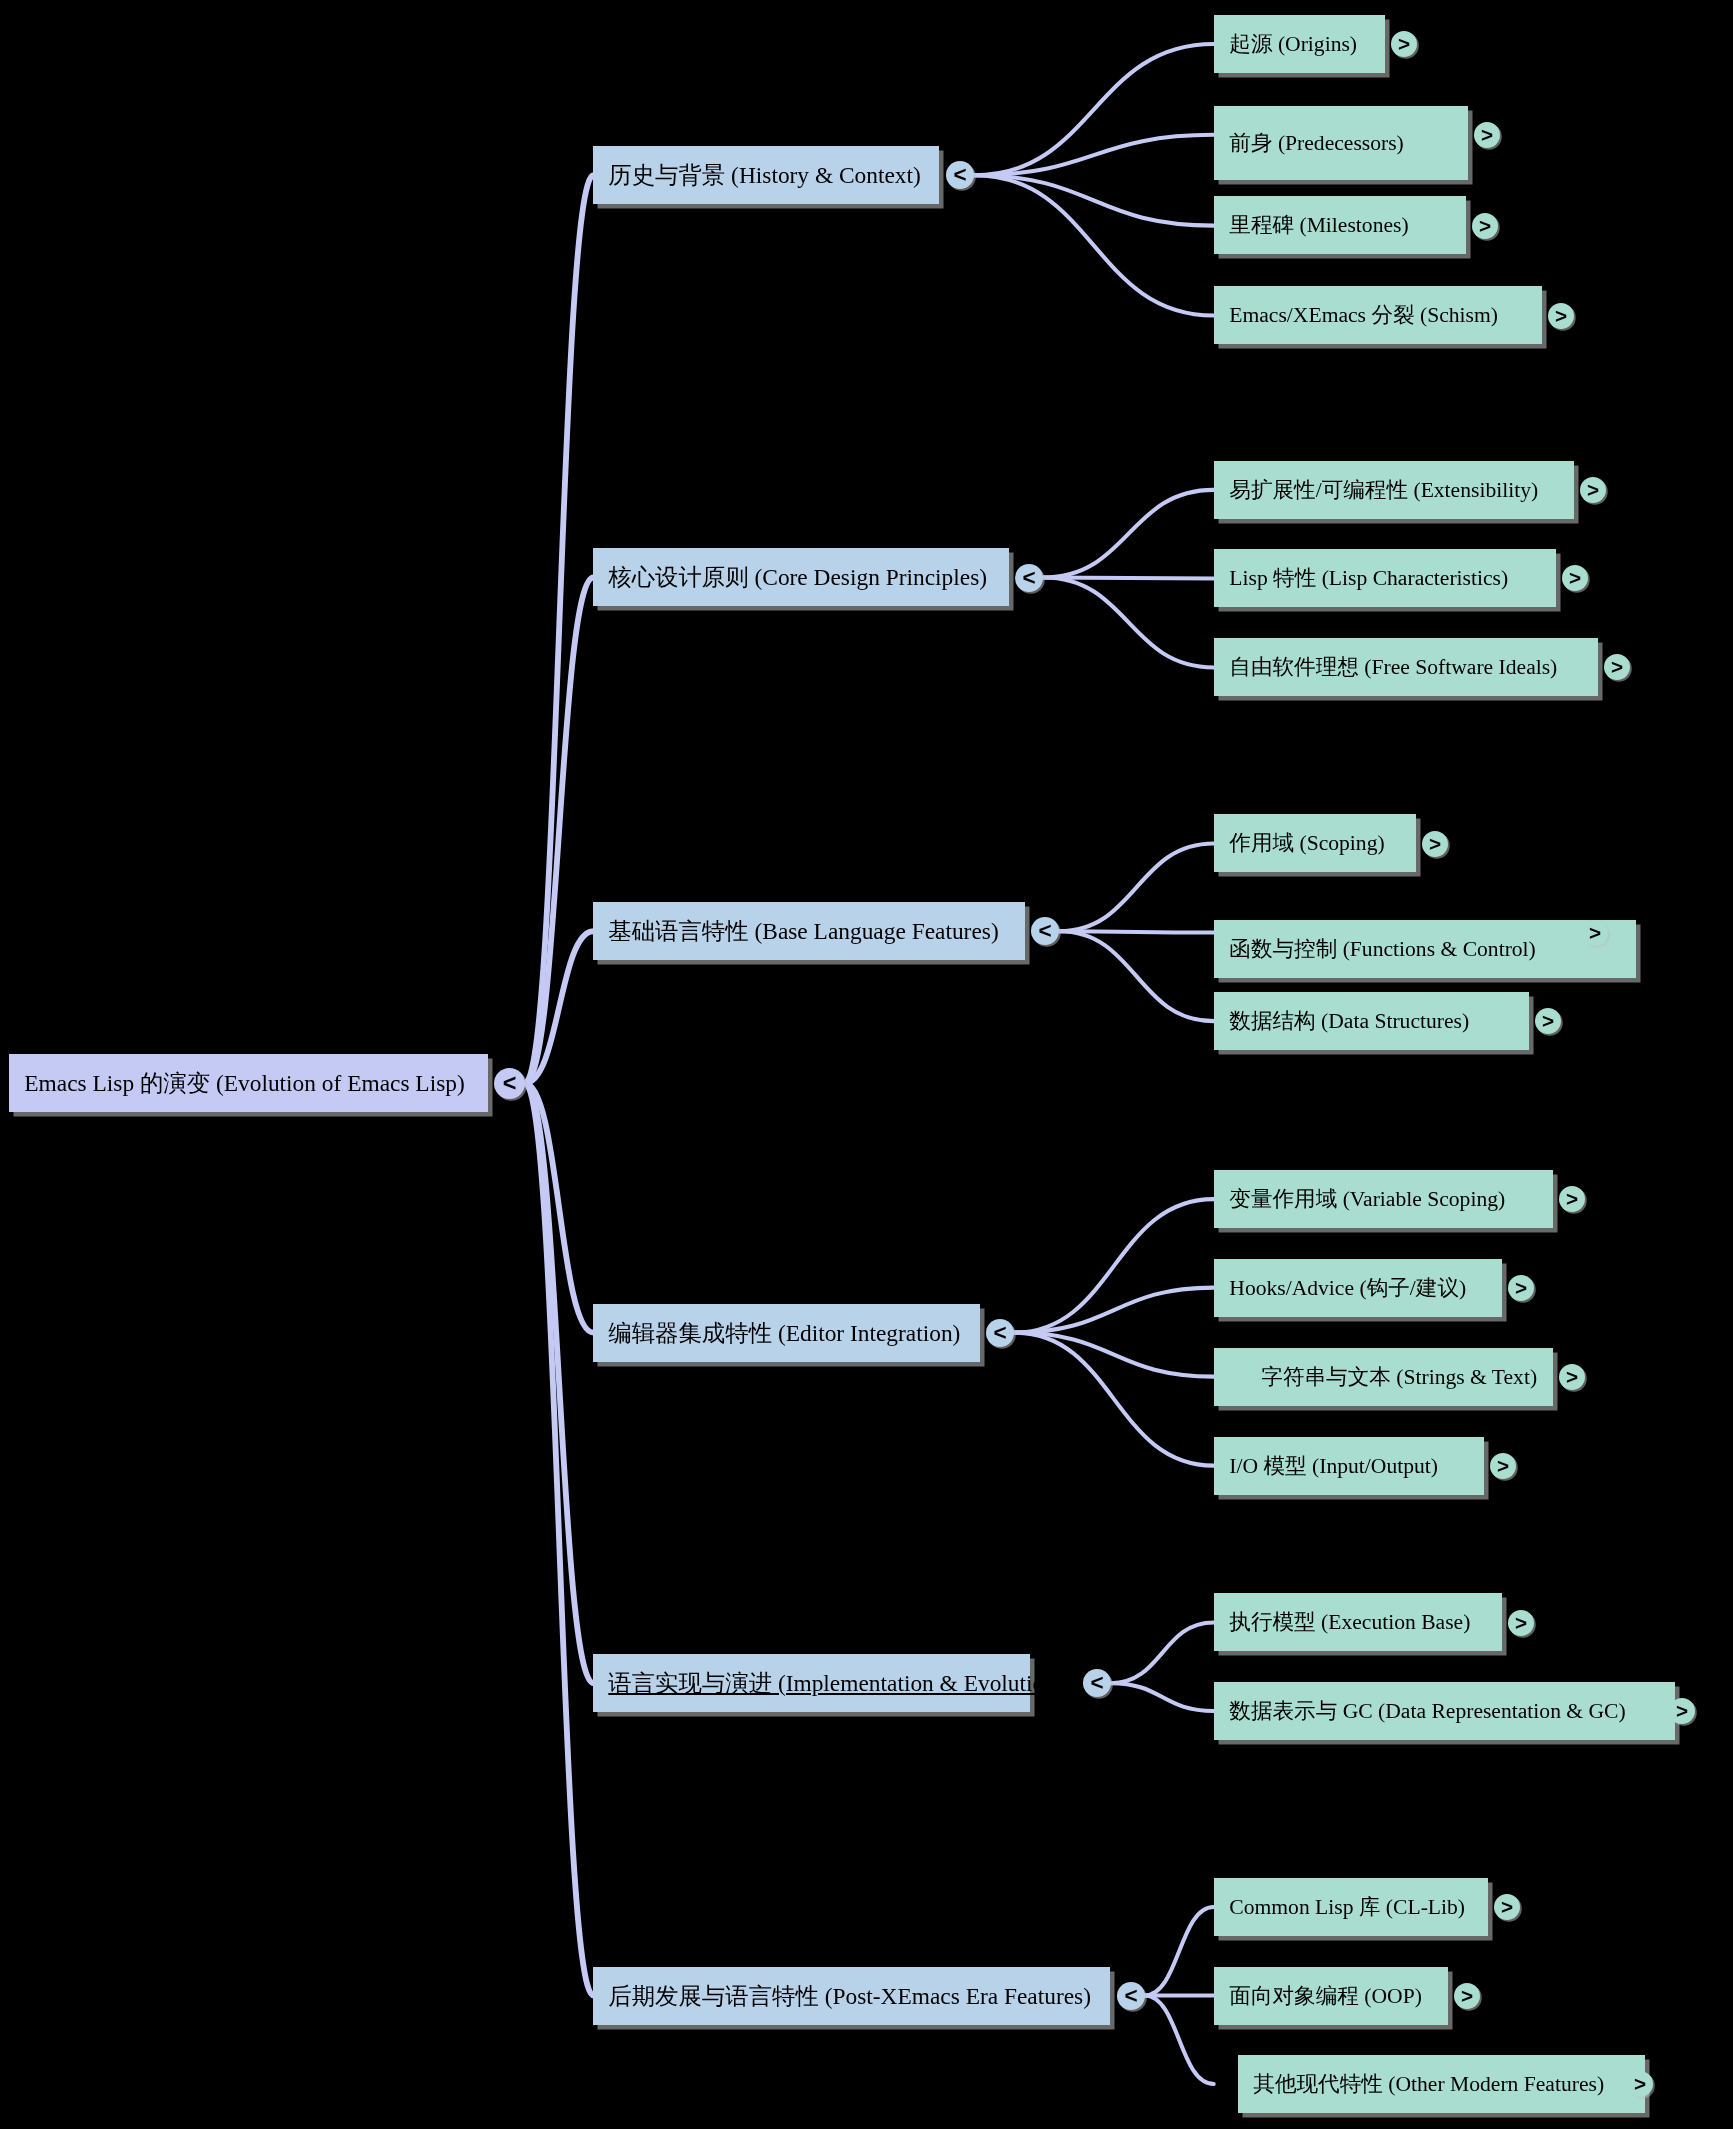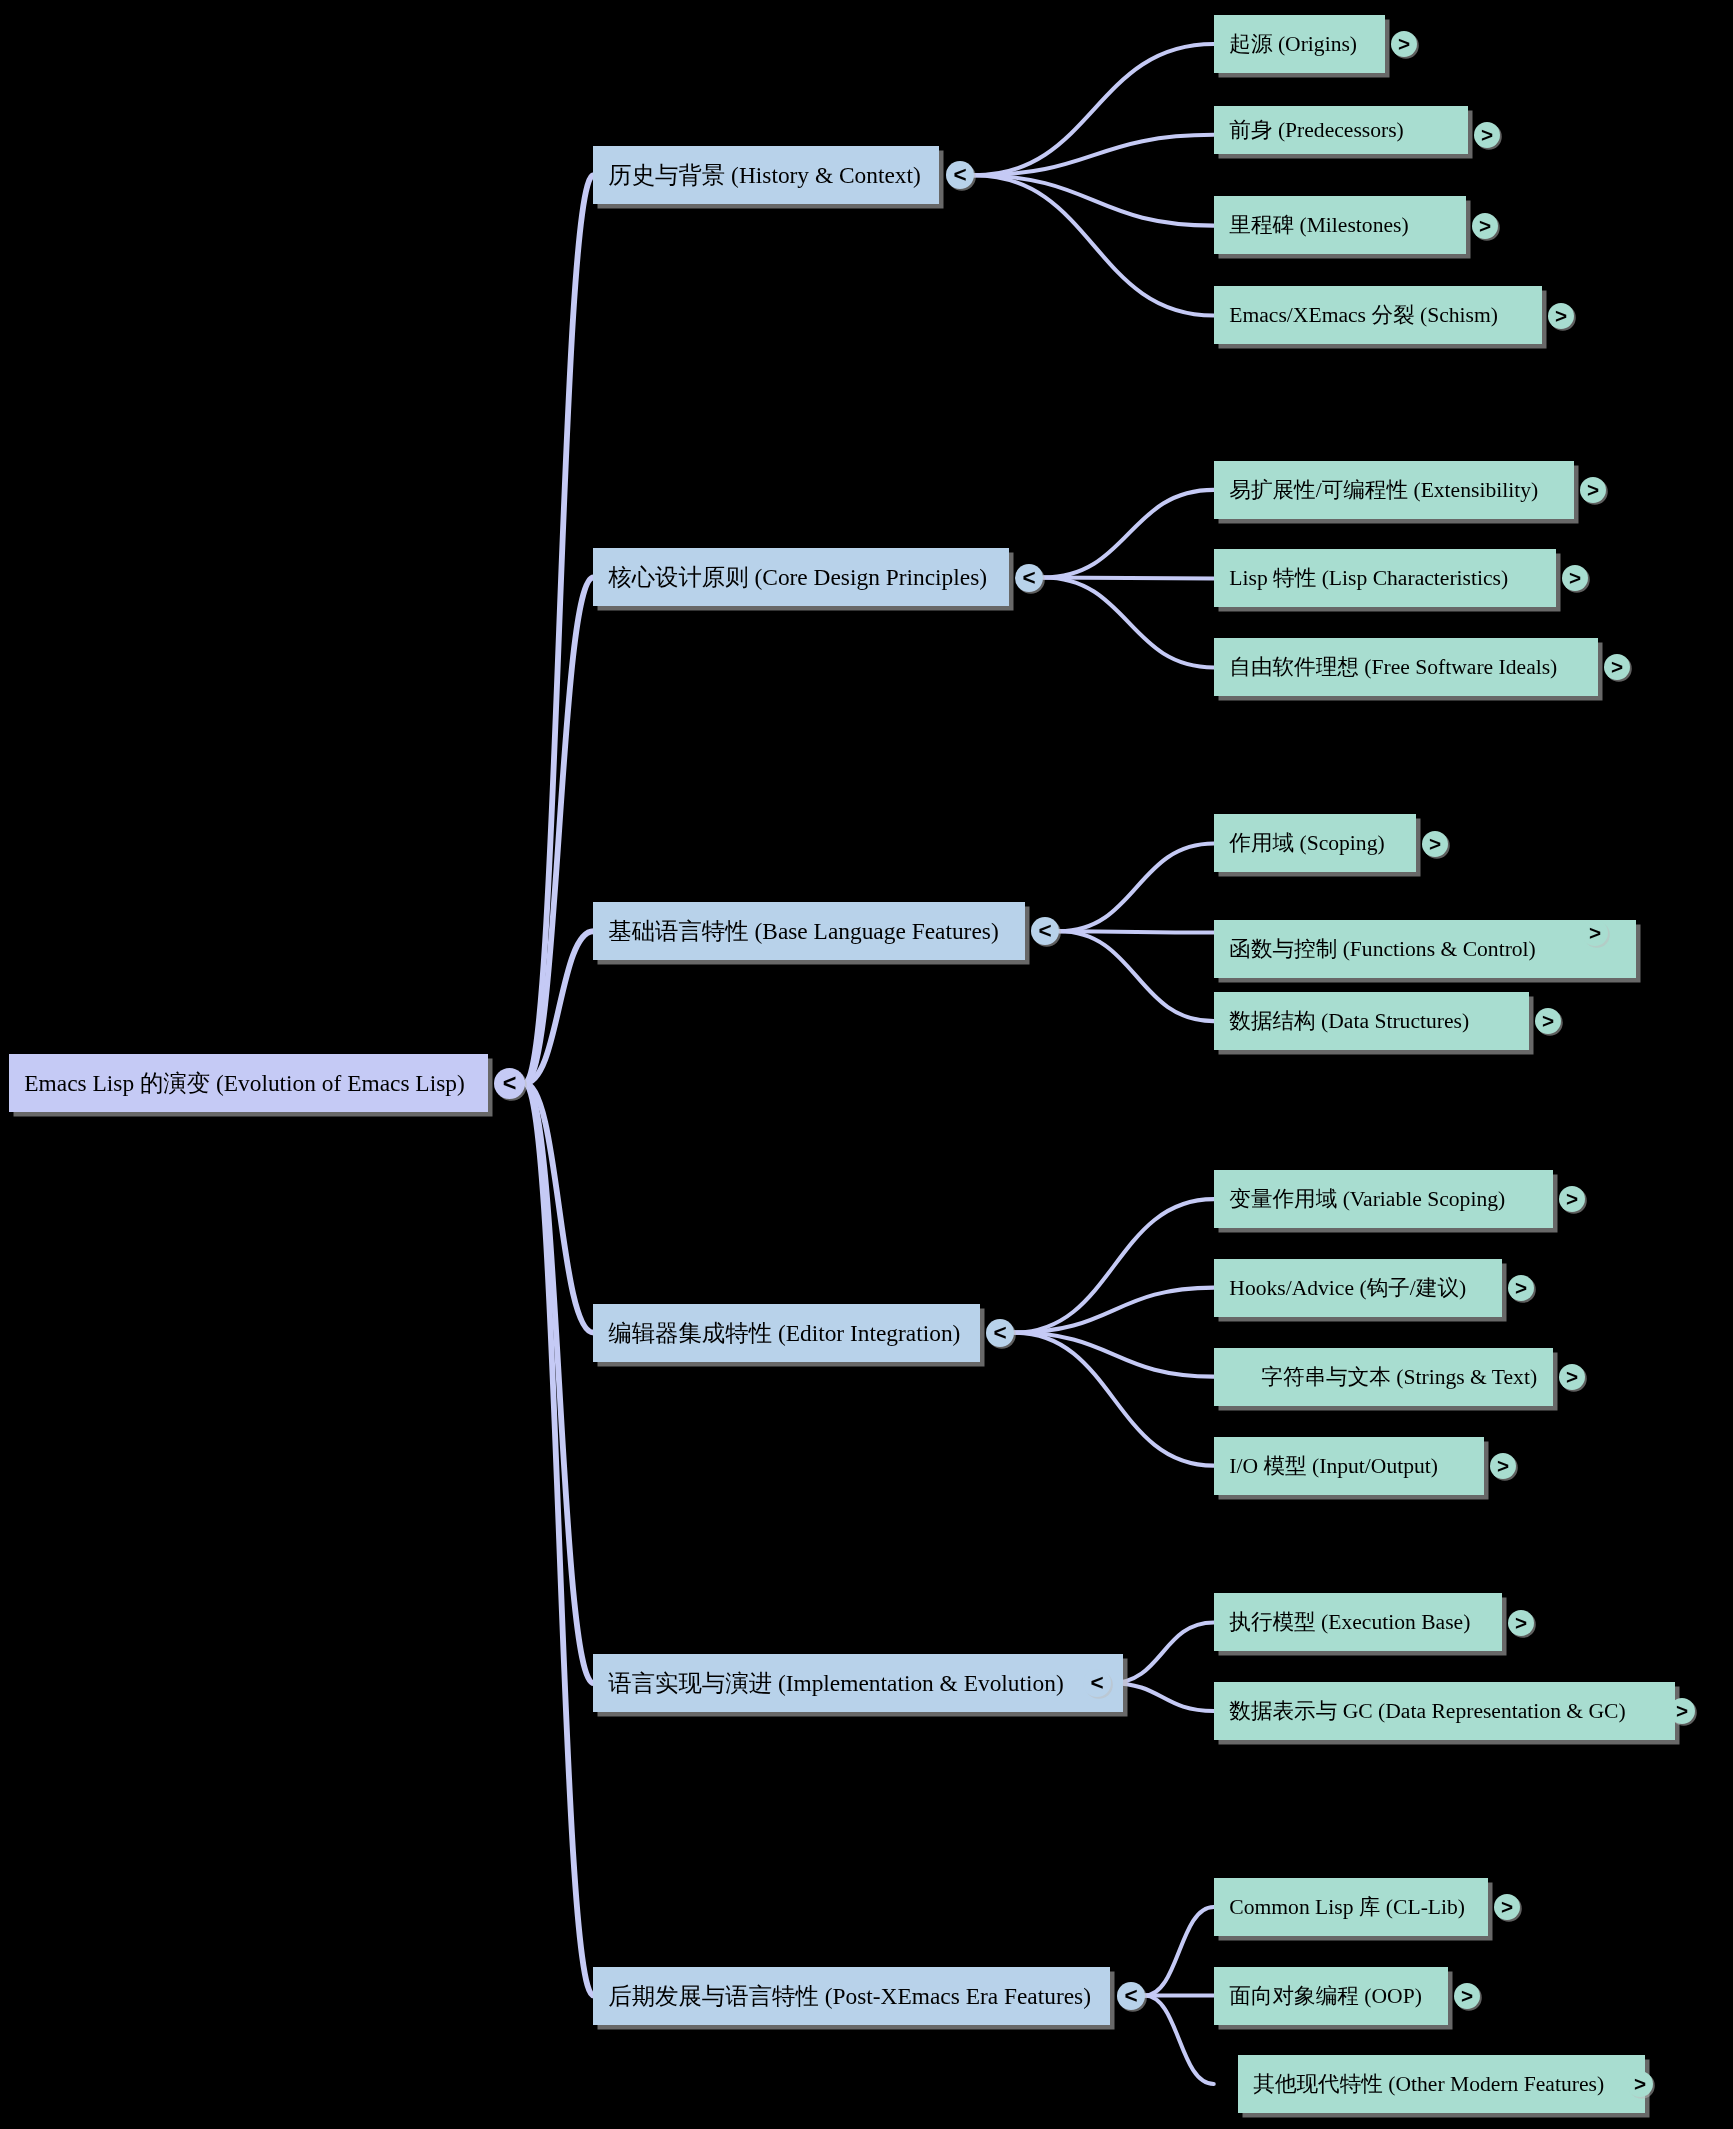--- a/index.html
+++ b/index.html
@@ -117,21 +117,21 @@
       </div>
       <div class="toggle collapse-root" style="left: 494px; top: 1068px;">&lt;</div>
       <div class="node branch" style="left: 593px; top: 146px; width: 346px; height: 58px;">
         <span class="label">历史与背景 (History &amp; Context)</span>
       </div>
       <div class="toggle collapse-branch" style="left: 946px; top: 161px;">&lt;</div>
       <div class="node leaf" style="left: 1214px; top: 15px; width: 171px; height: 58px;">
         <span class="label">起源 (Origins)</span>
       </div>
       <div class="toggle expand-leaf" style="left: 1391px; top: 31px;">&gt;</div>
-      <div class="node leaf" style="left: 1214px; top: 106px; width: 254px; height: 48px;">
+      <div class="node leaf" style="left: 1214px; top: 106px; width: 254px; height: 74px;">
         <span class="label">前身 (Predecessors)</span>
       </div>
       <div class="toggle expand-leaf" style="left: 1474px; top: 122px;">&gt;</div>
       <div class="node leaf" style="left: 1214px; top: 196px; width: 252px; height: 58px;">
         <span class="label">里程碑 (Milestones)</span>
       </div>
       <div class="toggle expand-leaf" style="left: 1472px; top: 213px;">&gt;</div>
       <div class="node leaf" style="left: 1214px; top: 286px; width: 328px; height: 58px;">
         <span class="label">Emacs/XEmacs 分裂 (Schism)</span>
       </div>
@@ -181,21 +181,21 @@
       </div>
       <div class="toggle expand-leaf" style="left: 1508px; top: 1275px;">&gt;</div>
       <div class="node leaf" style="left: 1214px; top: 1348px; width: 339px; height: 58px; padding-left: 32px;">
         <span class="label">字符串与文本 (Strings &amp; Text)</span>
       </div>
       <div class="toggle expand-leaf" style="left: 1559px; top: 1364px;">&gt;</div>
       <div class="node leaf" style="left: 1214px; top: 1437px; width: 270px; height: 58px;">
         <span class="label">I/O 模型 (Input/Output)</span>
       </div>
       <div class="toggle expand-leaf" style="left: 1490px; top: 1453px;">&gt;</div>
-      <div class="node branch" style="left: 593px; top: 1654px; width: 530px; height: 58px;">
+      <div class="node branch" style="left: 593px; top: 1654px; width: 437px; height: 58px; text-decoration: underline;">
         <span class="label">语言实现与演进 (Implementation &amp; Evolution)</span>
       </div>
       <div class="toggle collapse-branch" style="left: 1083px; top: 1669px;">&lt;</div>
       <div class="node leaf" style="left: 1214px; top: 1593px; width: 288px; height: 58px;">
         <span class="label">执行模型 (Execution Base)</span>
       </div>
       <div class="toggle expand-leaf" style="left: 1508px; top: 1610px;">&gt;</div>
       <div class="node leaf" style="left: 1214px; top: 1682px; width: 461px; height: 58px;">
         <span class="label">数据表示与 GC (Data Representation &amp; GC)</span>
       </div>

